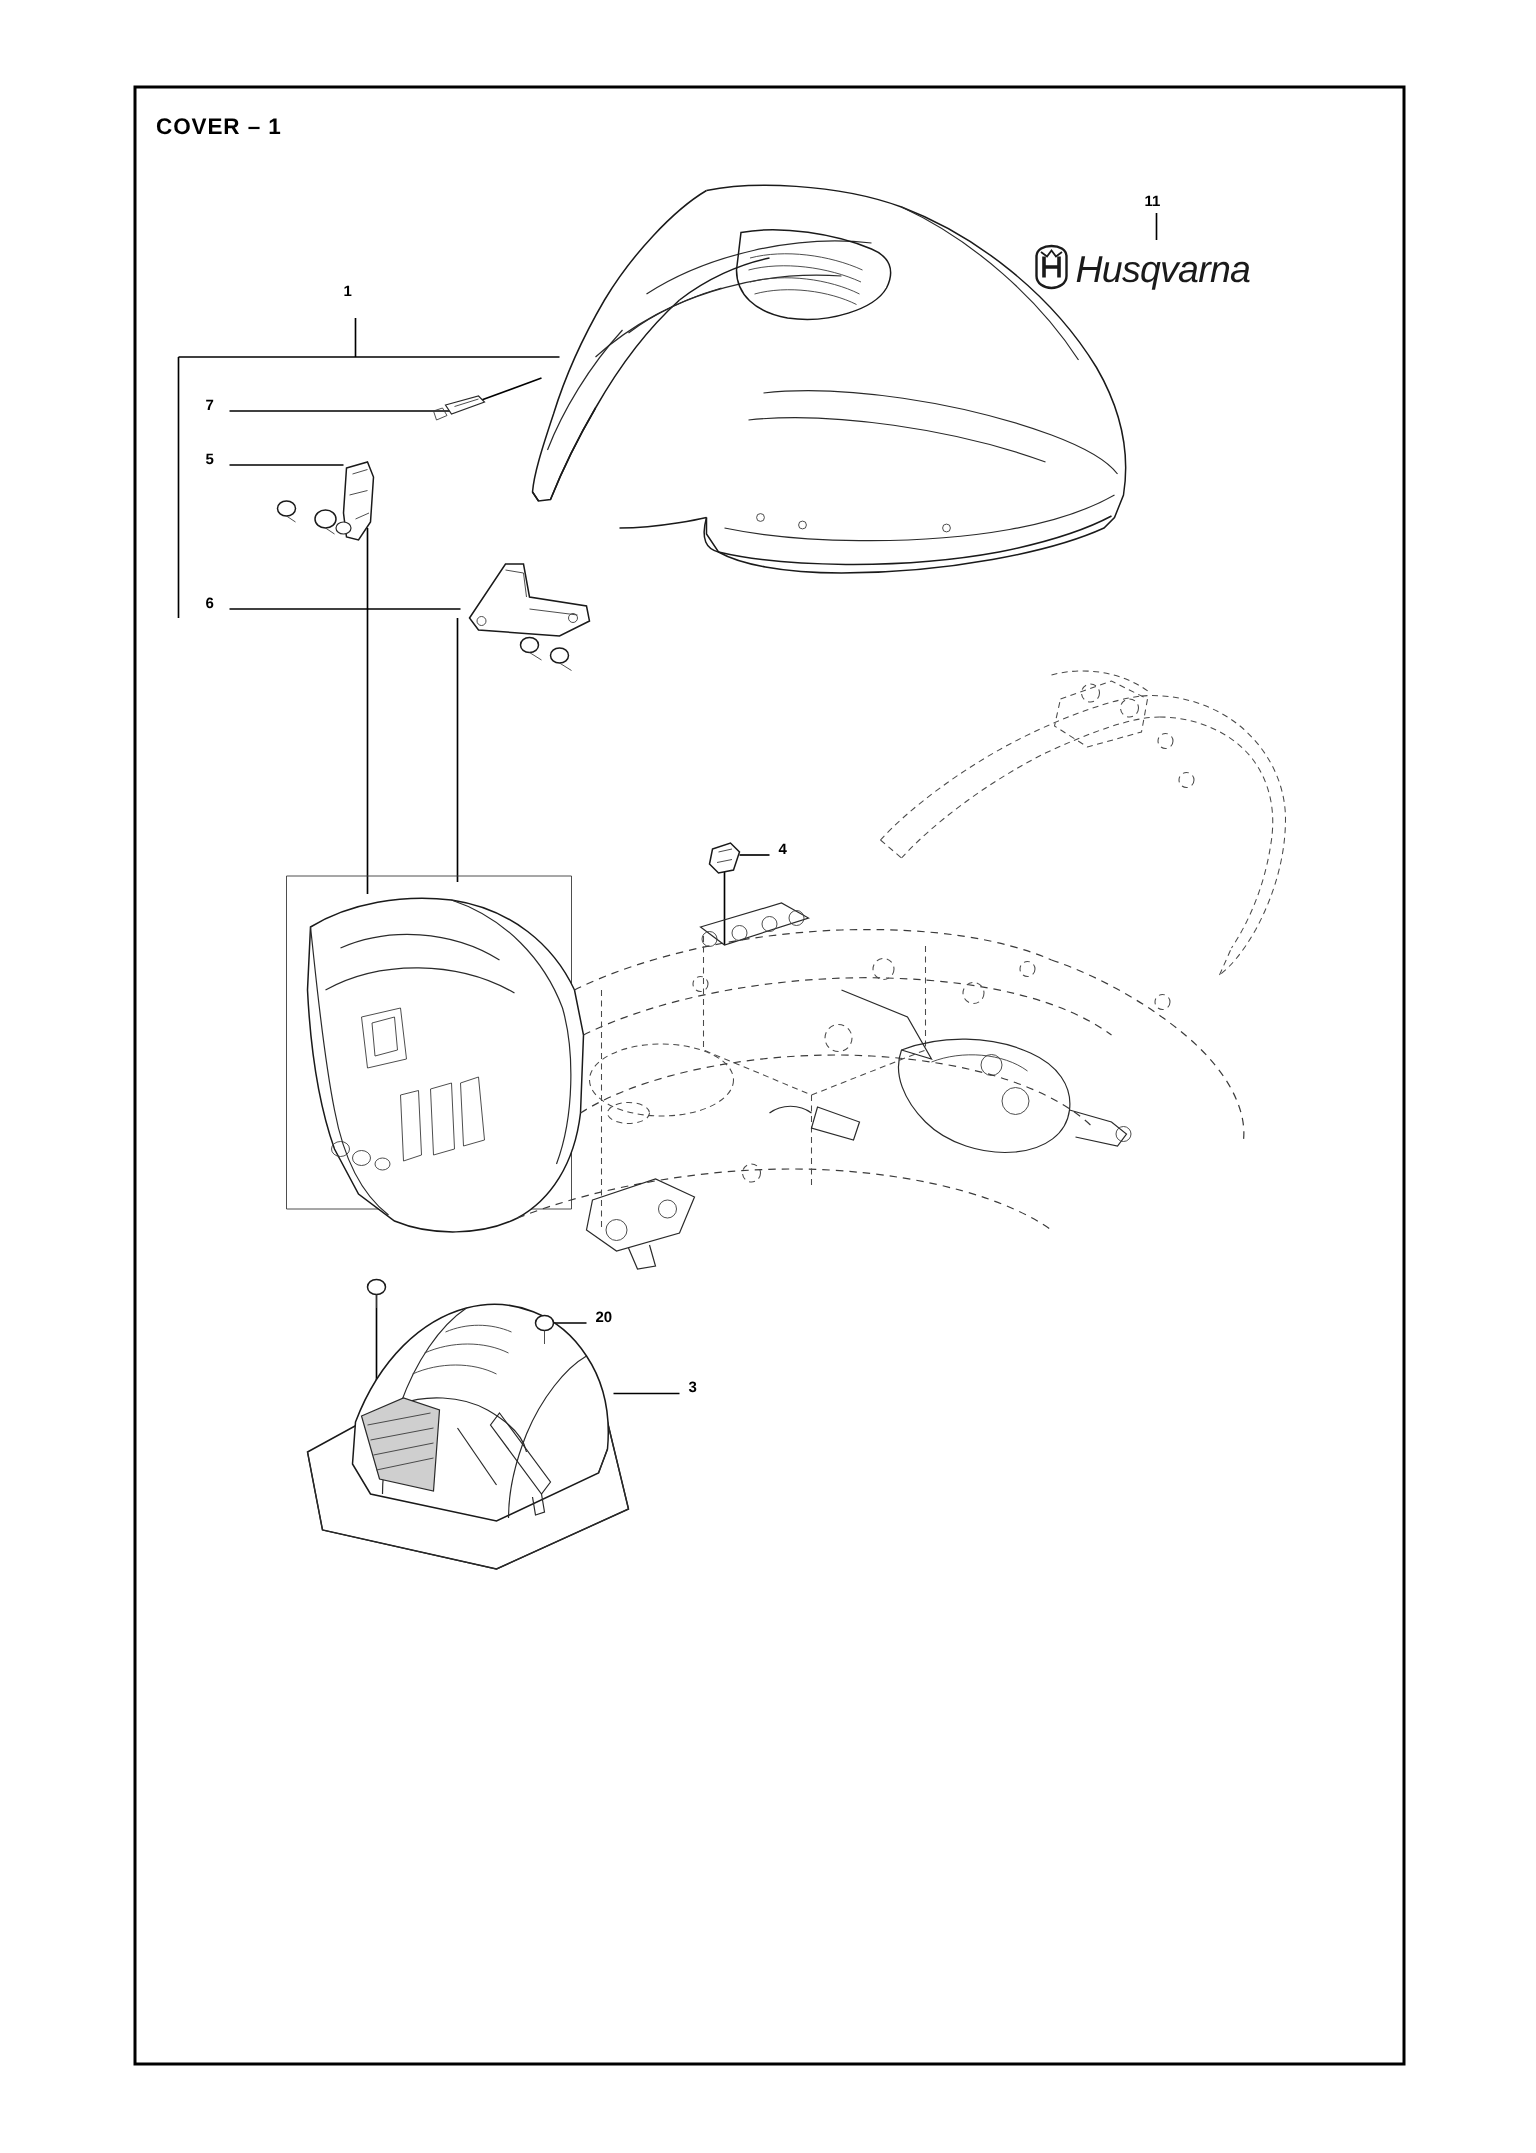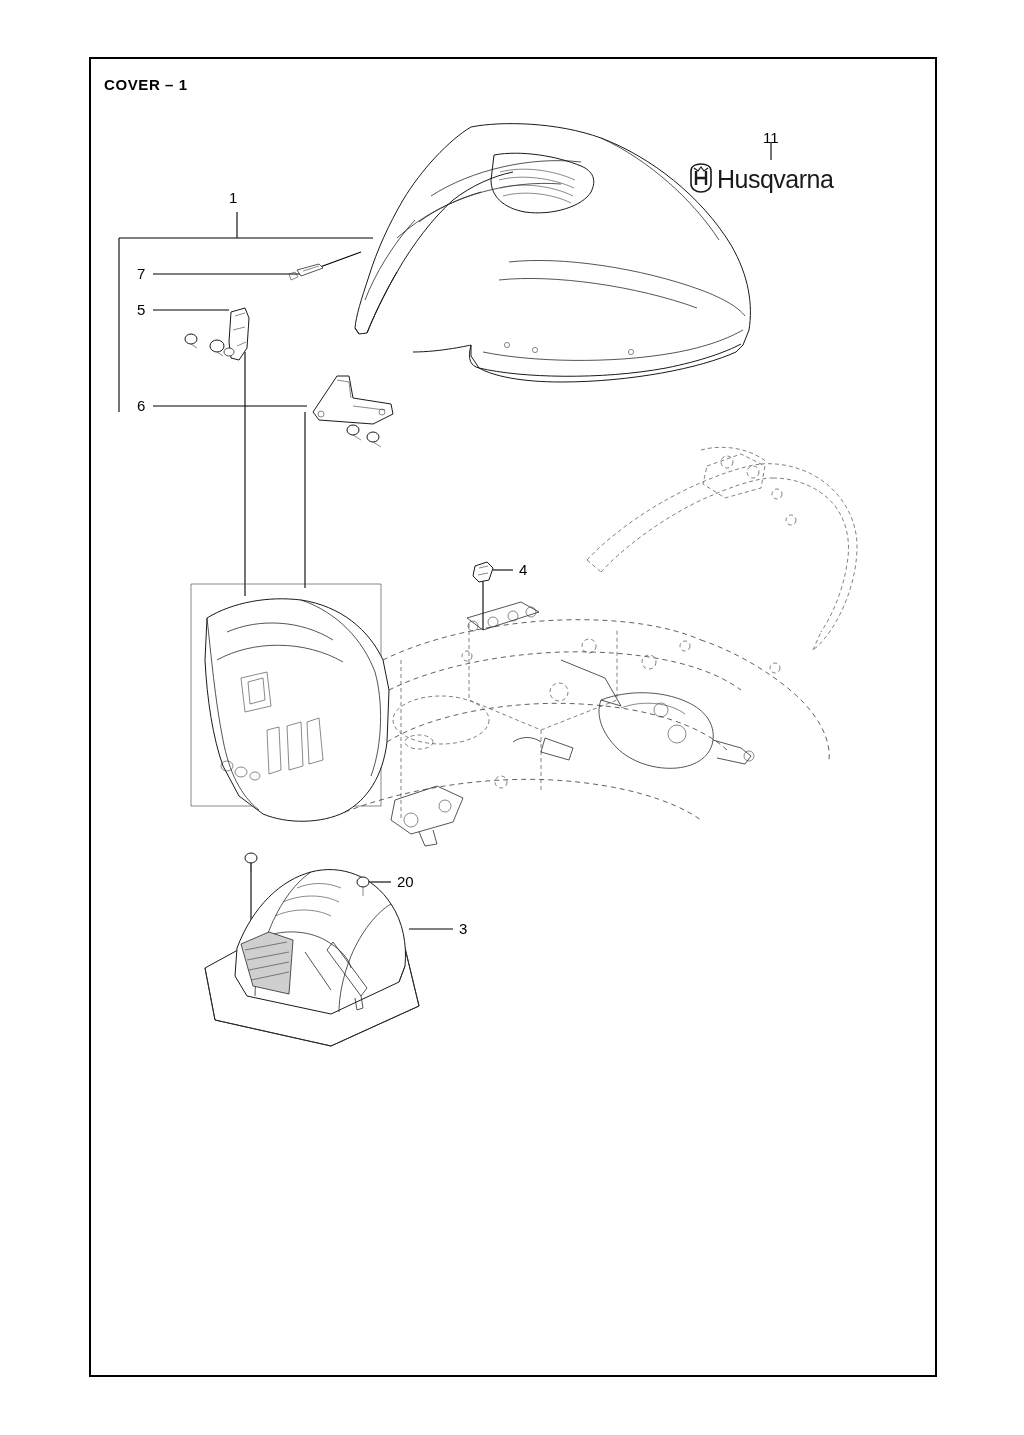--- a/index.html
+++ b/index.html
@@ -34,22 +34,22 @@
   .sheet-title {
     position: absolute;
     left: 103px;
     top: 76px;
     font-size: 15px;
     font-weight: bold;
     letter-spacing: 0.6px;
   }
   .callout {
     position: absolute;
-    font-size: 15px;
-    font-weight: normal;
+    font-size: 10px;
+    font-weight: bold;
     line-height: 1;
   }
   svg.art {
     position: absolute;
     left: 0; top: 0;
     width: 1024px;
     height: 1435px;
     pointer-events: none;
   }
   .ln { fill: none; stroke: #1a1a1a; stroke-width: 1; }
@@ -60,20 +60,21 @@
   .lead { fill: none; stroke: #000; stroke-width: 1.1; }
   .wht { fill: #ffffff; stroke: #1a1a1a; stroke-width: 1; }
   .wht-thin { fill: #ffffff; stroke: #2a2a2a; stroke-width: 0.8; }
   .mesh { fill: #cfcfcf; stroke: #2a2a2a; stroke-width: 0.8; }
   .logo-wrap {
     position: absolute;
     left: 686px;
     top: 162px;
     width: 172px;
     height: 34px;
+    font-style: italic;
   }
 </style>
 </head>
 <body>
 
 <div id="page">
 
   <div class="frame"></div>
 
   <div class="sheet-title">COVER – 1</div>

